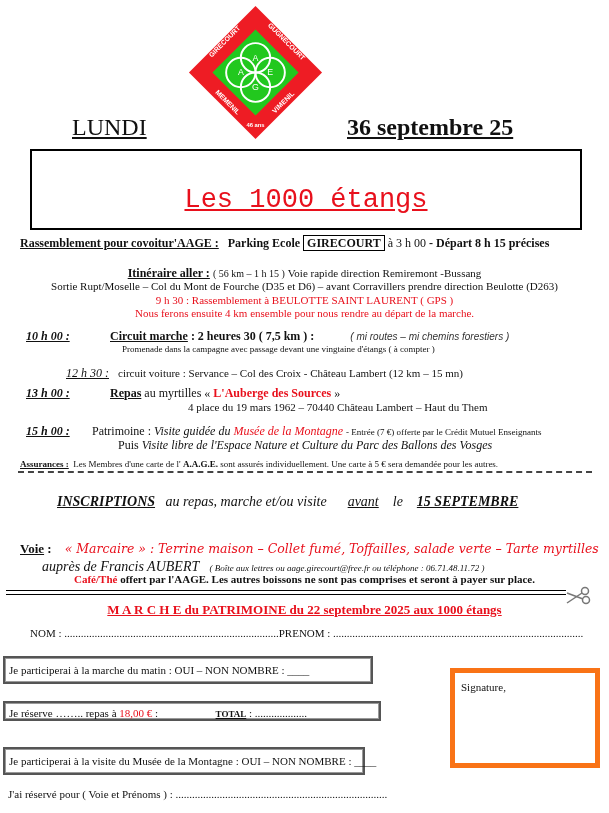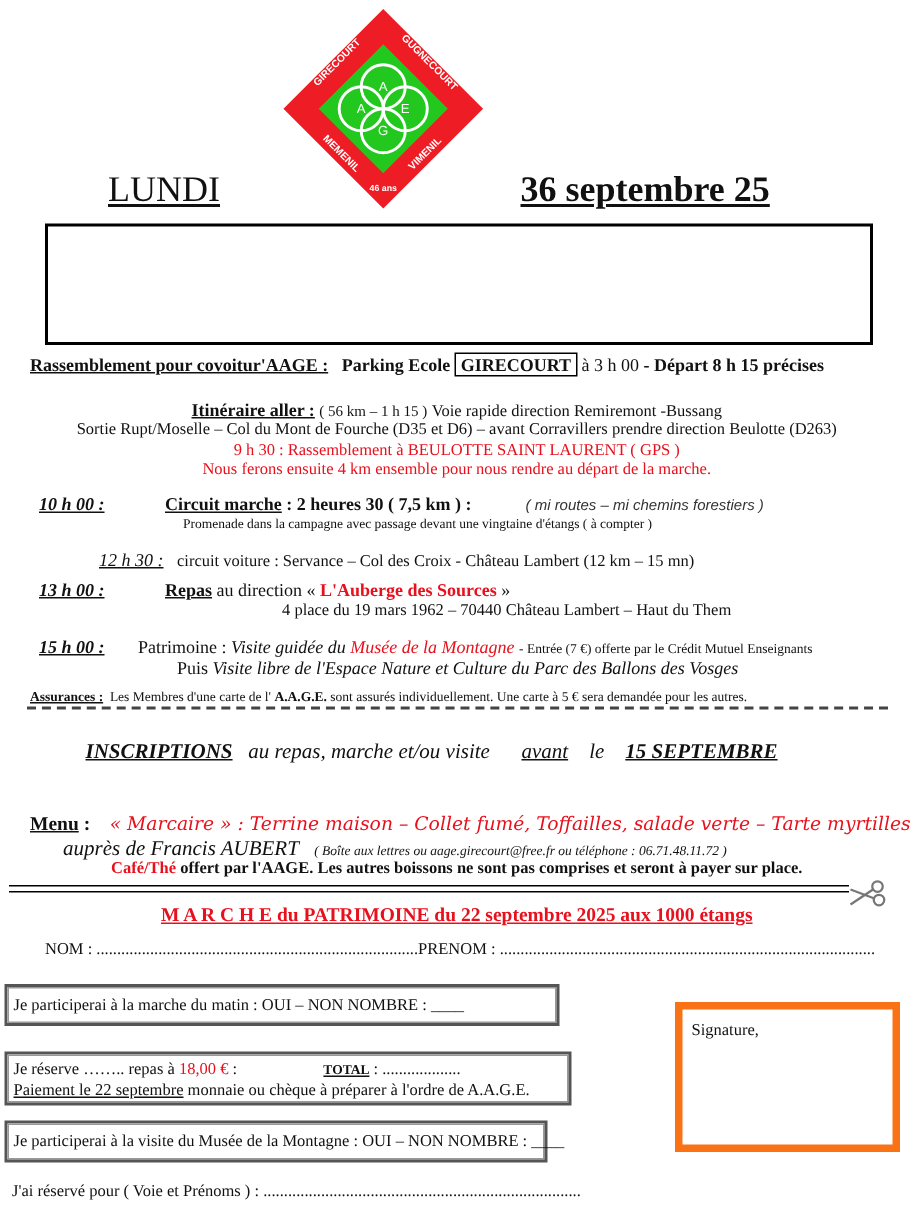--- a/index.html
+++ b/index.html
@@ -61,20 +61,21 @@
     <text transform="translate(40,102) rotate(45)">MEMENIL</text>
     <text transform="translate(100,102) rotate(-45)">VIMENIL</text>
     <text x="70" y="126" font-size="6">46 ans</text>
   </g>
 </svg>
 
 <div id="day" class="abs">LUNDI</div>
 <div id="date" class="abs">36 septembre 25</div>
 
 <div id="title-box" class="abs">
+  <div id="title-sub"><span>Les 1000 étangs</span></div>
 </div>
 
 <div class="line" style="left:20px;top:236px;font-size:12px;">
   <span class="u b">Rassemblement pour covoitur'AAGE :</span>&nbsp;&nbsp;
   <span class="b">Parking Ecole</span>
   <span class="b gir-box">GIRECOURT</span>
   <span>à 3 h 00</span>
   <span class="b">- Départ 8 h 15 précises</span>
 </div>
 
@@ -101,21 +102,21 @@
 <div class="line" style="left:66px;top:366px;">
   <span class="i u">12 h 30 :</span>&nbsp;&nbsp;
   <span style="font-size:11px">circuit voiture : Servance – Col des Croix - Château Lambert   (12 km – 15 mn)</span>
 </div>
 
 <div class="line" style="left:26px;top:386px;">
   <span class="i b u">13 h 00 :</span>
 </div>
 <div class="line" style="left:110px;top:386px;">
   <span class="u b">Repas</span>
-  <span>au direction «</span>
+  <span>au myrtilles «</span>
   <span class="red b">L'Auberge des Sources</span>
   <span>»</span>
 </div>
 <div class="line" style="left:188px;top:401px;font-size:11px;">4 place du 19 mars 1962  – 70440 Château Lambert – Haut du Them</div>
 
 <div class="line" style="left:26px;top:424px;">
   <span class="i b u">15 h 00 :</span>
 </div>
 <div class="line" style="left:92px;top:424px;">
   <span>Patrimoine :</span>
@@ -143,21 +144,21 @@
   &nbsp;&nbsp;&nbsp;&nbsp;&nbsp;<span class="u">avant</span>
   &nbsp;&nbsp;&nbsp;<span>le</span>
   &nbsp;&nbsp;&nbsp;<span class="u b">15 SEPTEMBRE</span>
 </div>
 <div class="line i" style="left:42px;top:511px;font-size:14px;margin-top:48px;">
   <span>auprès de Francis AUBERT</span>
   &nbsp;&nbsp;<span class="tiny">( Boîte aux lettres   ou   aage.girecourt@free.fr  ou   téléphone : 06.71.48.11.72 )</span>
 </div>
 
 <div class="line" style="left:20px;top:541px;font-size:13px;">
-  <span class="u b">Menu</span>
+  <span class="u b">Voie</span>
   <span class="b">:</span>
   &nbsp;&nbsp;&nbsp;<span class="red script" style="font-size:12.5px">« Marcaire » : Terrine maison – Collet fumé, Toffailles, salade verte – Tarte myrtilles</span>
 </div>
 
 <div class="line" style="left:0;width:609px;top:573px;text-align:center;font-size:11px;">
   <span class="red b">Café/Thé</span>
   <span class="b">offert par l'AAGE. Les autres boissons ne sont pas comprises et seront à payer sur place.</span>
 </div>
 
 <div class="dblrule"></div>
@@ -169,33 +170,29 @@
   <line x1="19" y1="14" x2="3" y2="8" stroke="#777" stroke-width="1.5"></line>
 </svg>
 
 <div class="line red b u" style="left:0;width:609px;top:602px;text-align:center;font-size:13px;">M A R C H E  du  PATRIMOINE  du  22 septembre 2025  aux 1000 étangs</div>
 <div class="line" style="left:30px;top:627px;font-size:11px;">NOM : ..............................................................................PRENOM : ...........................................................................................</div>
 
 <div class="form-box" style="left:3px;top:656px;width:370px;height:28px;line-height:24px;">
   <span>Je participerai à la marche du matin   :    OUI – NON      NOMBRE : ____</span>
 </div>
 
-<div class="form-box" style="left:3px;top:701px;width:378px;height:36px;line-height:14px;padding-top:3px;">
+<div class="form-box" style="left:3px;top:701px;width:378px;height:20px;line-height:14px;padding-top:3px;">
   <div>
     <span>Je réserve …….. repas   à</span>
     <span class="red">18,00 €</span>
     <span>:</span>
     <span style="display:inline-block;width:52px"></span>
     <span class="u b tiny">TOTAL</span>
     <span>:     ...................</span>
   </div>
-  <div>
-    <span class="u">Paiement le 22 septembre</span>
-    <span>  monnaie ou chèque à préparer à l'ordre de A.A.G.E.</span>
-  </div>
 </div>
 
 <div class="form-box" style="left:3px;top:747px;width:362px;height:28px;line-height:24px;">
   <span>Je participerai à la visite du Musée de la Montagne :    OUI – NON      NOMBRE : ____</span>
 </div>
 
 <div class="line" style="left:8px;top:788px;font-size:11px;">J'ai réservé pour ( Voie et Prénoms ) : .............................................................................</div>
 
 <div id="sig-box" class="abs">
   <span>Signature,</span>

